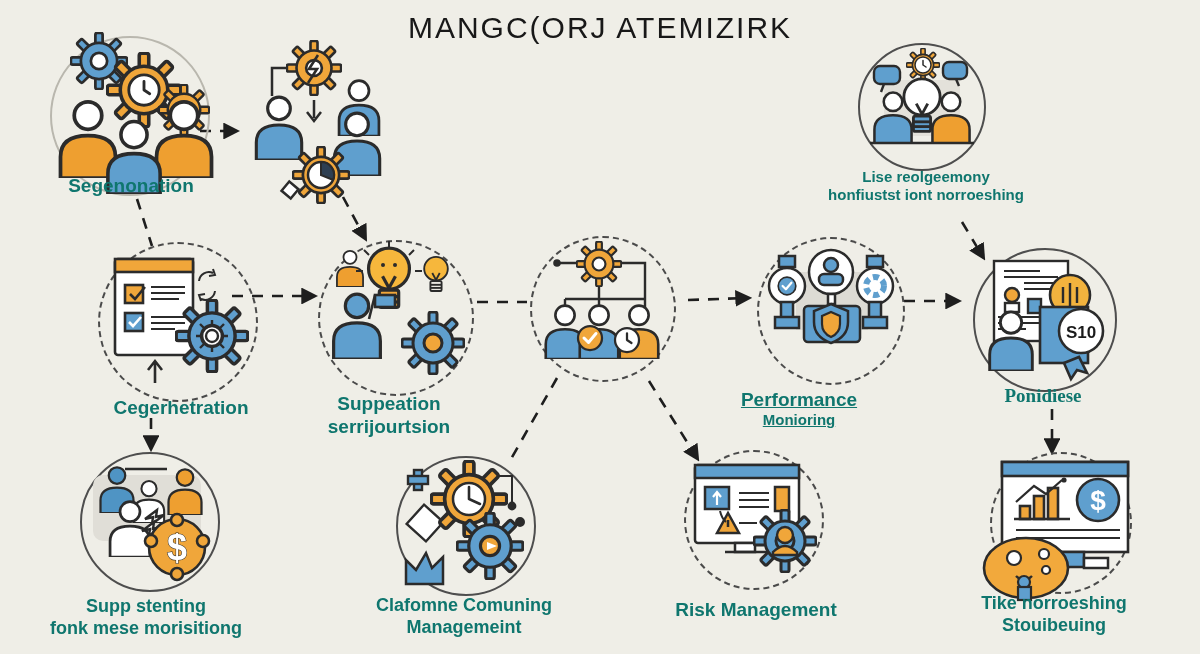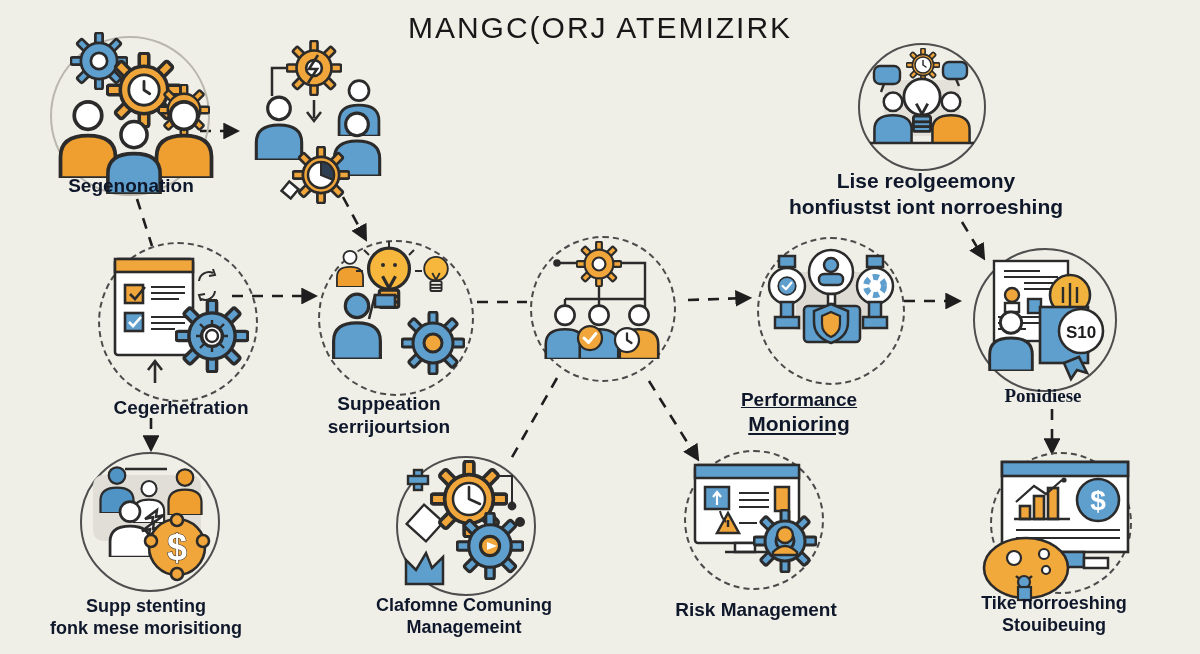--- a/index.html
+++ b/index.html
@@ -14,23 +14,23 @@
     text-align:center;line-height:1.18;white-space:nowrap;
   }
   .title .t1{font-size:34px;font-weight:800;letter-spacing:1px;}
   .title .t2{font-size:30px;font-weight:400;letter-spacing:2px;}
   .circ{position:absolute;border-radius:50%;box-sizing:border-box;}
   .c-dash{border:2px dashed #4a4a4a;}
   .c-solid{border:2px solid #4e4e4e;}
   .c-faint{border:2px solid #b9b7ae;}
   .lbl{
     position:absolute;transform:translateX(-50%);text-align:center;
-    font-weight:800;white-space:nowrap;line-height:1.22;color:#0f172a;
+    font-weight:800;white-space:nowrap;line-height:1.22;color:#0f766e;
   }
-  .f19{font-size:19px;} .f18{font-size:18px;} .f17{font-size:21px;}
+  .f19{font-size:19px;} .f18{font-size:18px;} .f17{font-size:15px;}
   svg.icon{position:absolute;overflow:visible;}
   #defs{position:absolute;width:0;height:0;}
   #connectors{position:absolute;left:0;top:0;}
 </style>
 </head>
 <body style="background: rgb(239, 238, 231);">
 
 <svg id="defs" aria-hidden="true">
   <defs>
     <symbol id="gear" viewBox="0 0 64 64">

